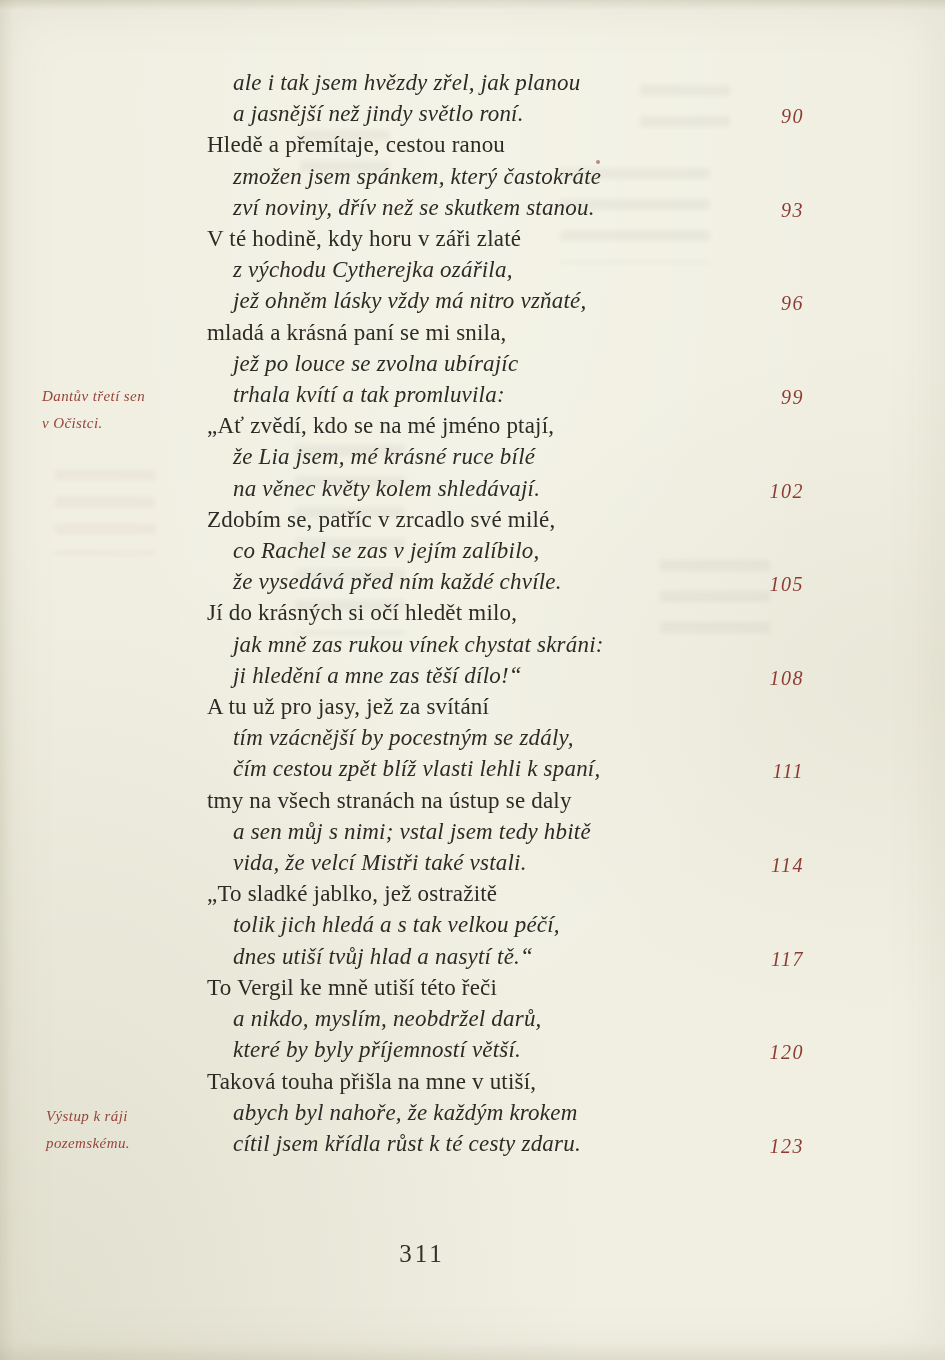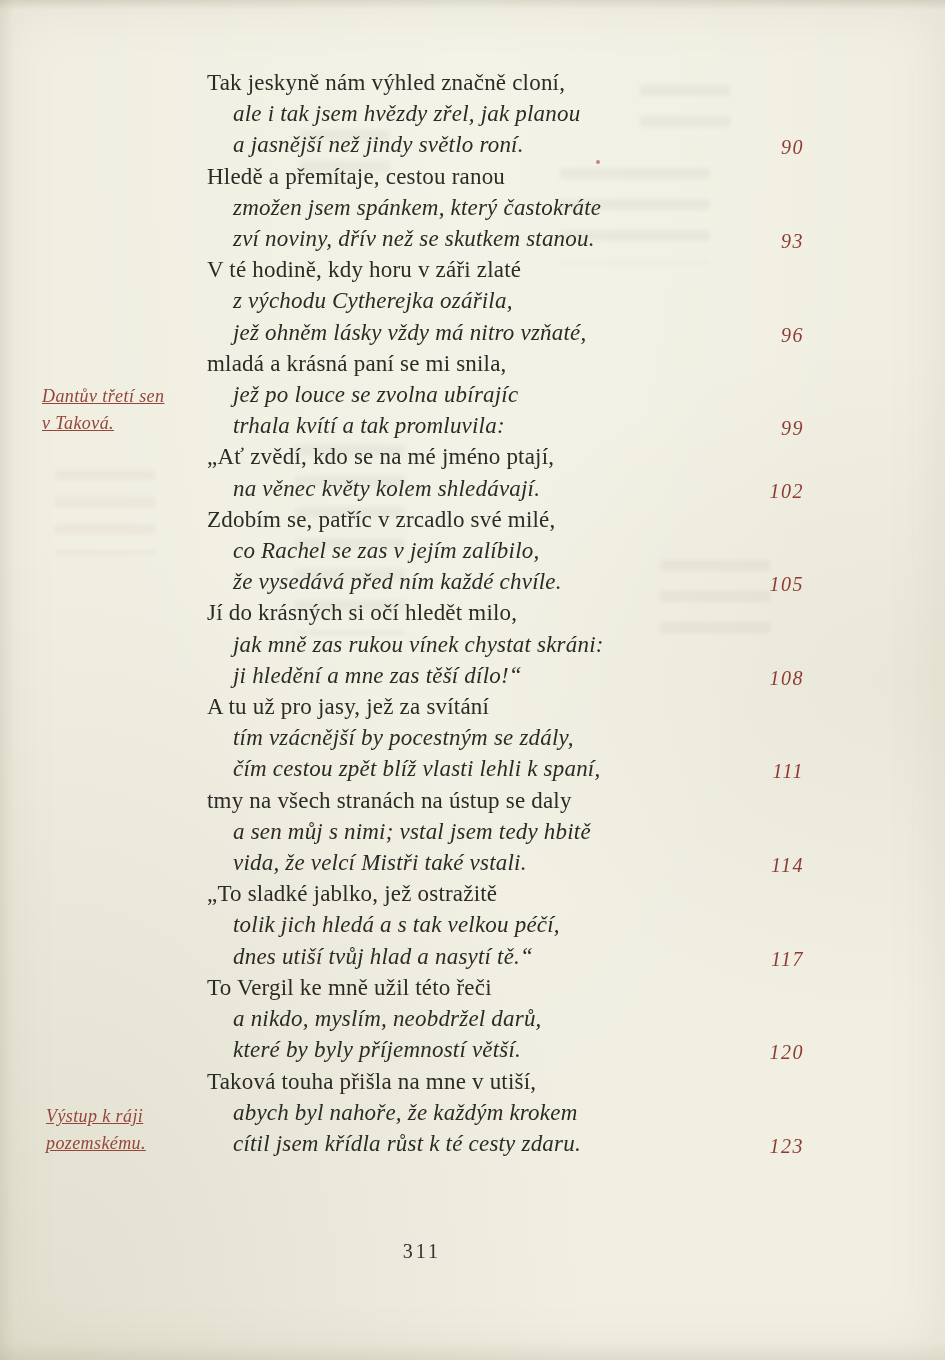--- a/index.html
+++ b/index.html
@@ -49,37 +49,36 @@
     font-size: 20px;
     line-height: 31.2px;
     letter-spacing: 1.5px;
     color: #8e3b33;
   }
 
   
   .margin-note {
     position: absolute;
     font-style: italic;
-    font-size: 18px;
+    font-size: 15px;
     line-height: 27px;
     color: #96453b;
     letter-spacing: 0.4px;
-    text-decoration: underline;
   }
   .note1 { left: 42px; top: 383px; }
   .note2 { left: 46px; top: 1103px; }
 
   
   .page-number {
     position: absolute;
     left: 352px;
     top: 1240px;
     width: 140px;
     text-align: center;
-    font-size: 20px;
+    font-size: 25px;
     letter-spacing: 3px;
     color: #33312c;
   }
 
   
   .smudge {
     position: absolute;
     opacity: 0.055;
     filter: blur(2px);
     background: repeating-linear-gradient(
@@ -112,58 +111,58 @@
   <div class="smudge" style="left:560px; top:168px; width:150px; height:95px;"></div>
   <div class="smudge" style="left:295px; top:445px; width:110px; height:190px;"></div>
   <div class="smudge" style="left:660px; top:560px; width:110px; height:90px;"></div>
   <div class="smudge" style="left:640px; top:85px; width:90px; height:60px;"></div>
   <div class="smudge red" style="left:55px; top:470px; width:100px; height:85px;"></div>
   <div class="smudge" style="left:300px; top:130px; width:90px; height:55px;"></div>
   <div class="speck" style="left:596px; top:160px;"></div>
 
   <div class="margin-note note1">
     <div>Dantův třetí sen</div>
-    <div>v Taková.</div>
+    <div>v Očistci.</div>
   </div>
   <div class="margin-note note2">
     <div>Výstup k ráji</div>
     <div>pozemskému.</div>
   </div>
 
   <div class="text-block" id="verses">
-      <div class="verse-line"><span class="verse-text">Tak jeskyně nám výhled značně cloní,</span></div>
       <div class="verse-line indent"><span class="verse-text">ale i tak jsem hvězdy zřel, jak planou</span></div>
       <div class="verse-line indent"><span class="verse-text">a jasnější než jindy světlo roní.</span><span class="line-number">90</span></div>
       <div class="verse-line"><span class="verse-text">Hledě a přemítaje, cestou ranou</span></div>
       <div class="verse-line indent"><span class="verse-text">zmožen jsem spánkem, který častokráte</span></div>
       <div class="verse-line indent"><span class="verse-text">zví noviny, dřív než se skutkem stanou.</span><span class="line-number">93</span></div>
       <div class="verse-line"><span class="verse-text">V té hodině, kdy horu v záři zlaté</span></div>
       <div class="verse-line indent"><span class="verse-text">z východu Cytherejka ozářila,</span></div>
       <div class="verse-line indent"><span class="verse-text">jež ohněm lásky vždy má nitro vzňaté,</span><span class="line-number">96</span></div>
       <div class="verse-line"><span class="verse-text">mladá a krásná paní se mi snila,</span></div>
       <div class="verse-line indent"><span class="verse-text">jež po louce se zvolna ubírajíc</span></div>
       <div class="verse-line indent"><span class="verse-text">trhala kvítí a tak promluvila:</span><span class="line-number">99</span></div>
       <div class="verse-line"><span class="verse-text">„Ať zvědí, kdo se na mé jméno ptají,</span></div>
+      <div class="verse-line indent"><span class="verse-text">že Lia jsem, mé krásné ruce bílé</span></div>
       <div class="verse-line indent"><span class="verse-text">na věnec květy kolem shledávají.</span><span class="line-number">102</span></div>
       <div class="verse-line"><span class="verse-text">Zdobím se, patříc v zrcadlo své milé,</span></div>
       <div class="verse-line indent"><span class="verse-text">co Rachel se zas v jejím zalíbilo,</span></div>
       <div class="verse-line indent"><span class="verse-text">že vysedává před ním každé chvíle.</span><span class="line-number">105</span></div>
       <div class="verse-line"><span class="verse-text">Jí do krásných si očí hledět milo,</span></div>
       <div class="verse-line indent"><span class="verse-text">jak mně zas rukou vínek chystat skráni:</span></div>
       <div class="verse-line indent"><span class="verse-text">ji hledění a mne zas těší dílo!“</span><span class="line-number">108</span></div>
       <div class="verse-line"><span class="verse-text">A tu už pro jasy, jež za svítání</span></div>
       <div class="verse-line indent"><span class="verse-text">tím vzácnější by pocestným se zdály,</span></div>
       <div class="verse-line indent"><span class="verse-text">čím cestou zpět blíž vlasti lehli k spaní,</span><span class="line-number">111</span></div>
       <div class="verse-line"><span class="verse-text">tmy na všech stranách na ústup se daly</span></div>
       <div class="verse-line indent"><span class="verse-text">a sen můj s nimi; vstal jsem tedy hbitě</span></div>
       <div class="verse-line indent"><span class="verse-text">vida, že velcí Mistři také vstali.</span><span class="line-number">114</span></div>
       <div class="verse-line"><span class="verse-text">„To sladké jablko, jež ostražitě</span></div>
       <div class="verse-line indent"><span class="verse-text">tolik jich hledá a s tak velkou péčí,</span></div>
       <div class="verse-line indent"><span class="verse-text">dnes utiší tvůj hlad a nasytí tě.“</span><span class="line-number">117</span></div>
-      <div class="verse-line"><span class="verse-text">To Vergil ke mně užil této řeči</span></div>
+      <div class="verse-line"><span class="verse-text">To Vergil ke mně utiší této řeči</span></div>
       <div class="verse-line indent"><span class="verse-text">a nikdo, myslím, neobdržel darů,</span></div>
       <div class="verse-line indent"><span class="verse-text">které by byly příjemností větší.</span><span class="line-number">120</span></div>
       <div class="verse-line"><span class="verse-text">Taková touha přišla na mne v utiší,</span></div>
       <div class="verse-line indent"><span class="verse-text">abych byl nahoře, že každým krokem</span></div>
       <div class="verse-line indent"><span class="verse-text">cítil jsem křídla růst k té cesty zdaru.</span><span class="line-number">123</span></div>
     </div>
 
   <div class="page-number">311</div>
 
 </div>

